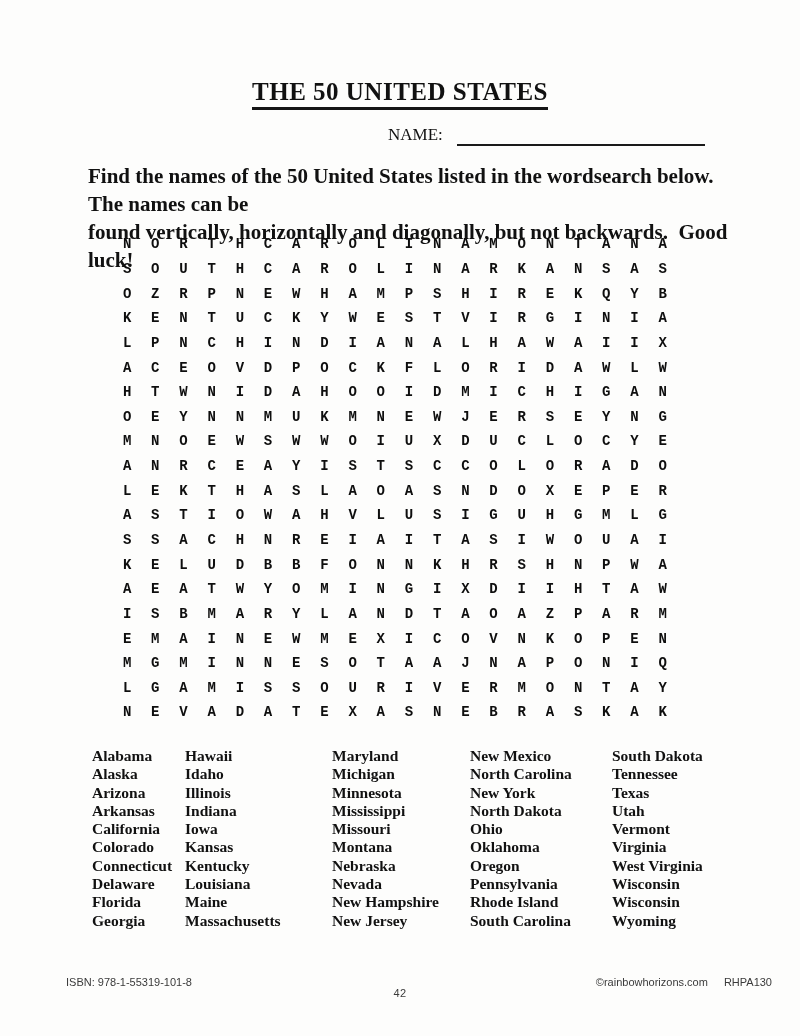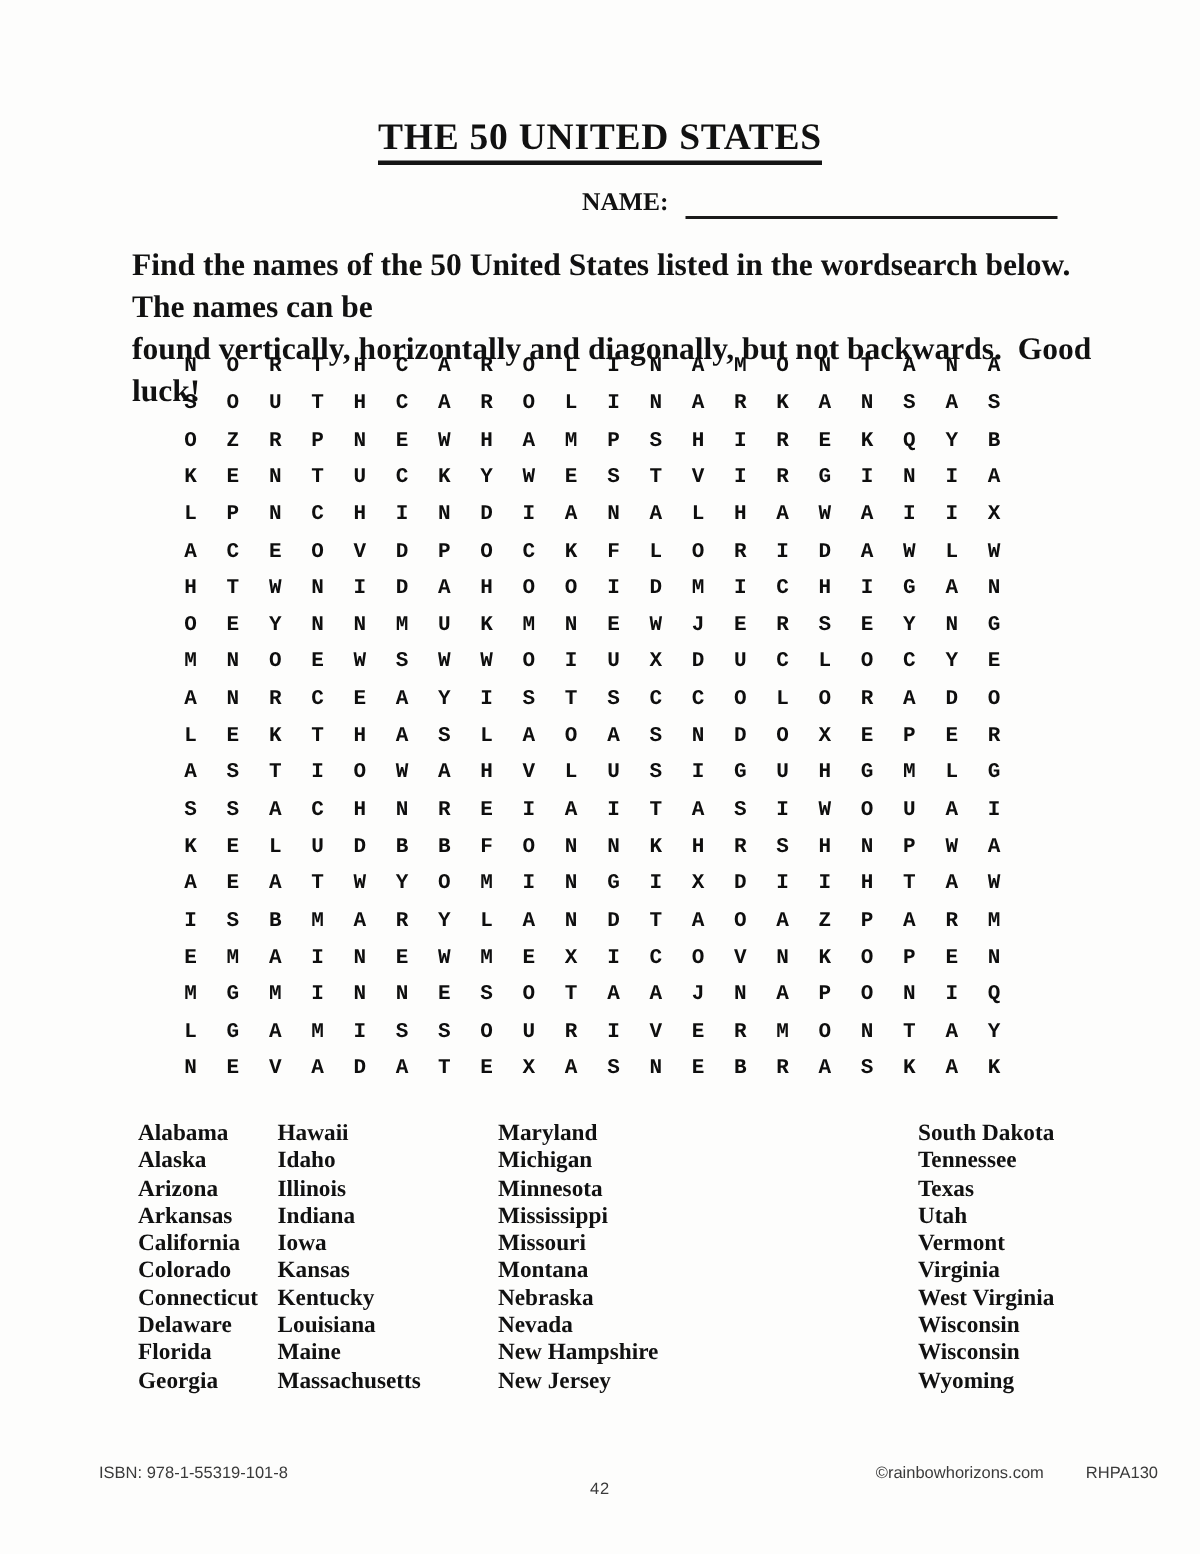--- a/index.html
+++ b/index.html
@@ -18,21 +18,21 @@
     margin: 0;
     font-size: 25px;
     font-weight: 700;
     letter-spacing: 0.5px;
     border-bottom: 3px solid #151515;
     padding-bottom: 1px;
   }
 
   .name-label {
     position: absolute; left: 388px; top: 125px;
-    font-size: 17px; font-weight: 700;
+    font-size: 17px; font-weight: 400;
   }
   .name-line {
     position: absolute; left: 457px; top: 127px;
     width: 248px; height: 17px;
     border-bottom: 2px solid #1a1a1a;
   }
 
   .instructions {
     position: absolute; left: 88px; top: 163px;
     width: 660px;
@@ -67,21 +67,21 @@
   }
 
   .footer {
     position: absolute; left: 0; top: 974px; width: 800px; height: 20px;
     font-family: "Liberation Sans", sans-serif;
     font-size: 11px;
     color: #3a3a3a;
   }
   .footer-isbn { position: absolute; left: 42px; top: 2px; margin-left: 24px; }
   .footer-page { position: absolute; left: 0; top: 13px; width: 800px; text-align: center; letter-spacing: 0.5px; }
-  .footer-right { position: absolute; right: 28px; top: 2px; display: flex; gap: 28px; }
+  .footer-right { position: absolute; right: 28px; top: 2px; display: flex; gap: 16px; }
 </style>
 </head>
 <body>
 
 <div class="page">
 
   <div class="title-wrap">
     <h1 class="title">THE 50 UNITED STATES</h1>
   </div>
 
@@ -564,20 +564,32 @@
         <div class="witem">Idaho</div>
         <div class="witem">Illinois</div>
         <div class="witem">Indiana</div>
         <div class="witem">Iowa</div>
         <div class="witem">Kansas</div>
         <div class="witem">Kentucky</div>
         <div class="witem">Louisiana</div>
         <div class="witem">Maine</div>
         <div class="witem">Massachusetts</div>
       </div>
+      <div class="wcol wcol-3">
+        <div class="witem">New Mexico</div>
+        <div class="witem">North Carolina</div>
+        <div class="witem">New York</div>
+        <div class="witem">North Dakota</div>
+        <div class="witem">Ohio</div>
+        <div class="witem">Oklahoma</div>
+        <div class="witem">Oregon</div>
+        <div class="witem">Pennsylvania</div>
+        <div class="witem">Rhode Island</div>
+        <div class="witem">South Carolina</div>
+      </div>
       <div class="wcol wcol-4">
         <div class="witem">South Dakota</div>
         <div class="witem">Tennessee</div>
         <div class="witem">Texas</div>
         <div class="witem">Utah</div>
         <div class="witem">Vermont</div>
         <div class="witem">Virginia</div>
         <div class="witem">West Virginia</div>
         <div class="witem">Wisconsin</div>
         <div class="witem">Wisconsin</div>

